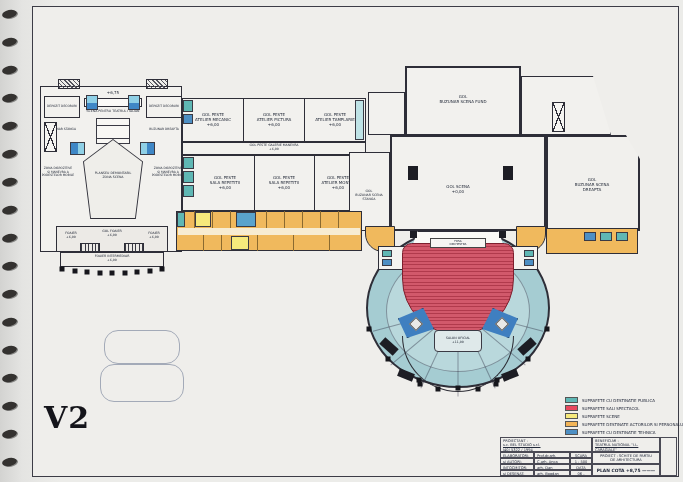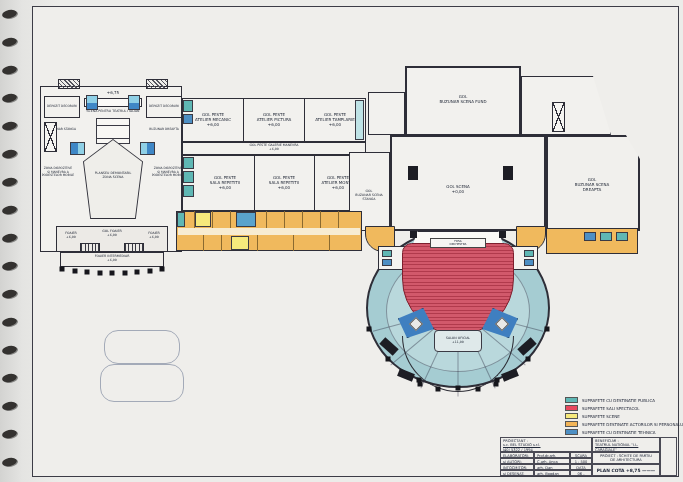--- a/index.html
+++ b/index.html
@@ -300,14 +300,15 @@
     <div class="tb-cell" style="left:570px;top:464px;width:22px;height:6px;text-align:center;">DATA</div>
     <div class="tb-cell" style="left:570px;top:470px;width:22px;height:6px;text-align:center;">06 - 2007</div>
 
     <div class="tb-cell" style="left:592px;top:452px;width:68px;height:12px;text-align:center;">
       <div>PROIECT : SCHITE DE PARTIU</div>
       <div>DE ARHITECTURA</div>
     </div>
     <div class="tb-cell" style="left:592px;top:464px;width:68px;height:12px;font-size:4.4px;text-align:center;line-height:10px;font-weight:bold;">PLAN COTA +8,75 ——— +11,00</div>
   </div>
 
+  <div class="version">V2</div>
 
 </div>
 
 </body></html>

